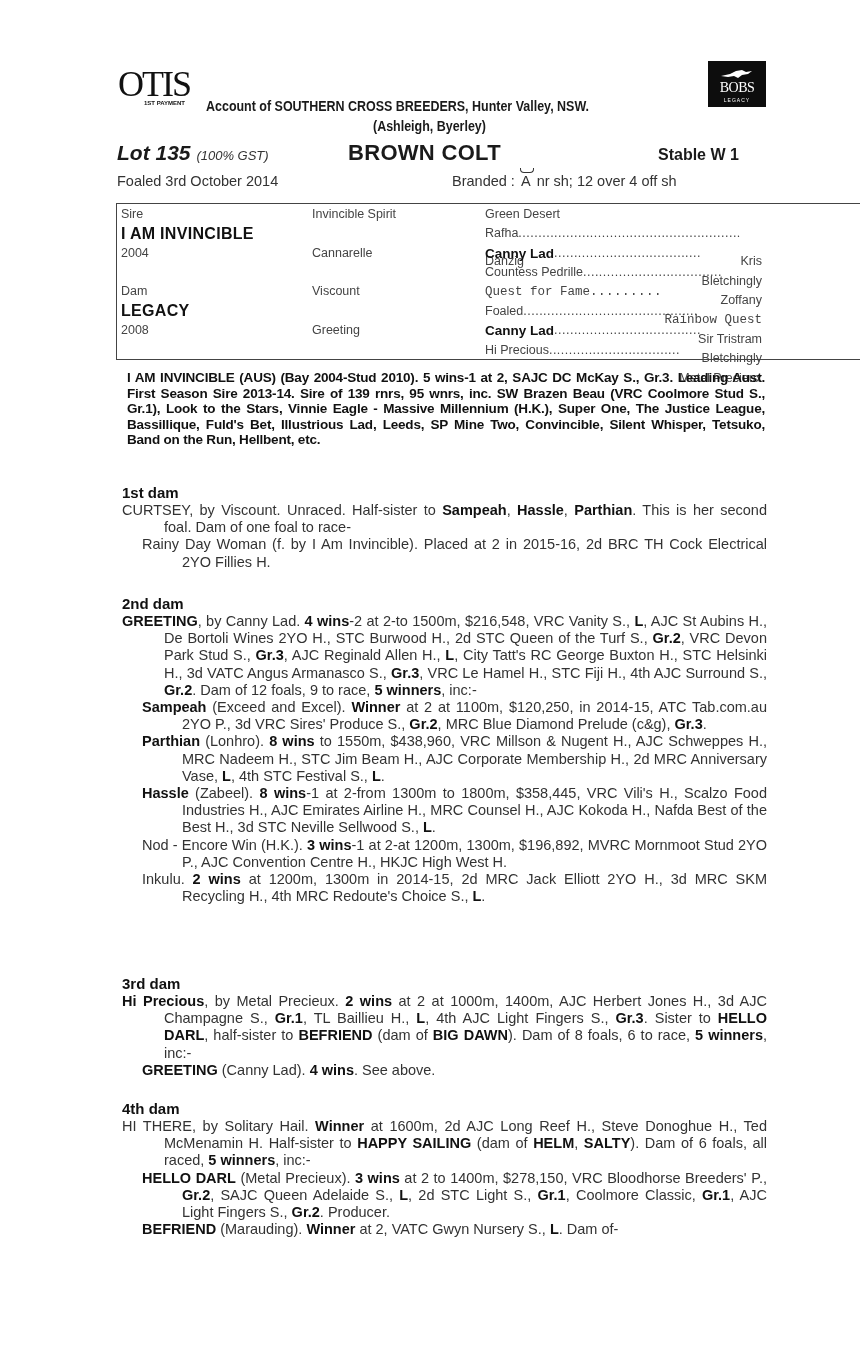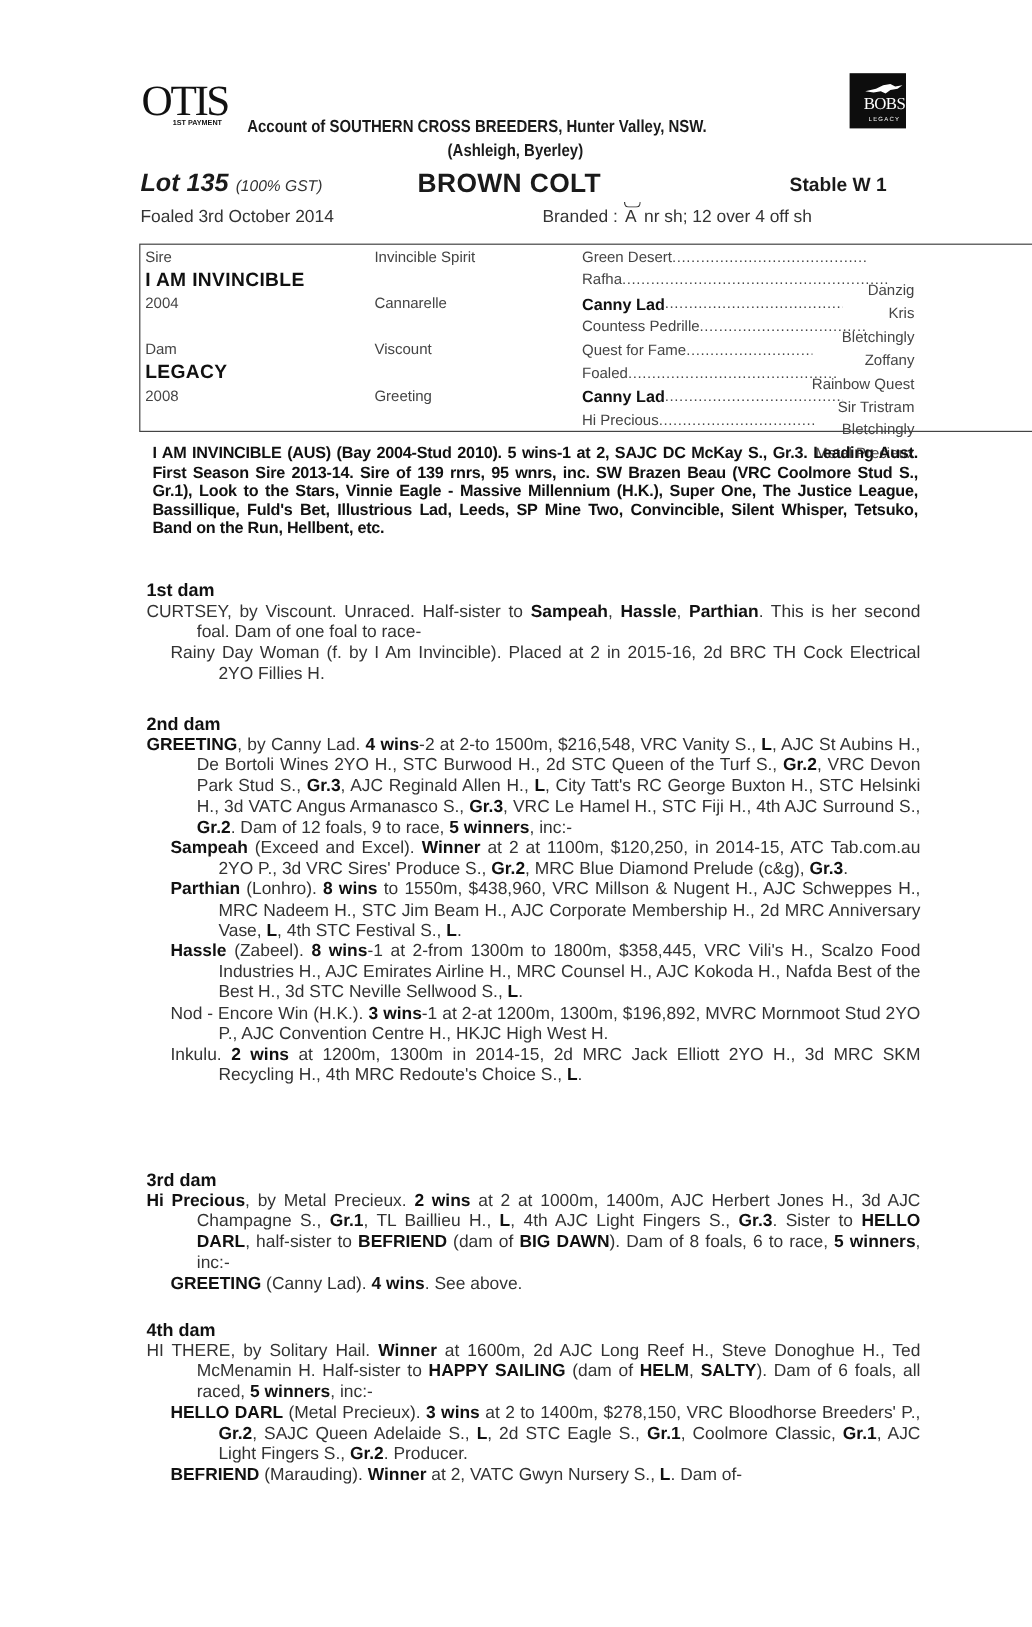--- a/index.html
+++ b/index.html
@@ -5,21 +5,21 @@
   html, body { margin:0; padding:0; background:#ffffff; }
   body { width:860px; height:1356px; position:relative; overflow:hidden;
          font-family:"Liberation Sans", sans-serif; color:#1a1a1a; }
   .page { position:absolute; left:0; top:0; width:860px; height:1356px; }
 
   
   .otis { position:absolute; left:118px; top:66px; width:82px; height:44px; }
   .otis-main { position:absolute; left:0; top:0; font-family:"Liberation Serif", serif;
                font-size:36px; letter-spacing:-2px; line-height:36px; color:#111; }
   .otis-sub { position:absolute; left:26px; top:34px; font-size:6px; font-weight:bold; letter-spacing:0px; color:#111; white-space:nowrap; }
-  .bobs { position:absolute; left:708px; top:61px; width:47px; height:46px; background:#0d0d0d; color:#fff; text-align:center; }
+  .bobs { position:absolute; left:708px; top:61px; width:58px; height:46px; background:#0d0d0d; color:#fff; text-align:center; }
   .bobs-bird { position:absolute; left:12px; top:8px; width:34px; height:10px; }
   .bobs-name { position:absolute; left:0; top:20px; width:58px; font-family:"Liberation Serif", serif; font-size:14px; line-height:14px; letter-spacing:-0.5px; }
   .bobs-sub { position:absolute; left:0; top:36px; width:58px; font-size:5px; letter-spacing:1px; }
 
   .account { position:absolute; left:206px; top:98px; width:484px; text-align:left; font-size:14.5px; font-weight:bold;
              transform:scaleX(0.86); transform-origin:left top; white-space:nowrap; line-height:17px; }
   .account-sub { position:absolute; left:373px; top:118px; font-size:14.5px; font-weight:bold; transform:scaleX(0.86); transform-origin:left top; white-space:nowrap; line-height:17px; }
 
   .lot { position:absolute; left:117px; top:141px; font-size:21px; font-weight:bold; line-height:24px; white-space:nowrap;font-style:italic; }
   .lot-gst { font-size:13px; font-weight:normal; color:#333; }
@@ -94,41 +94,41 @@
     <div class="ped-cell" style="left:4px; top:78px;">Dam</div>
     <div class="ped-cell ped-big" style="left:4px; top:97px;">LEGACY</div>
     <div class="ped-cell" style="left:4px; top:117px;">2008</div>
 
     <div class="ped-cell" style="left:195px; top:1px;">Invincible Spirit</div>
     <div class="ped-cell" style="left:195px; top:40px;">Cannarelle</div>
     <div class="ped-cell" style="left:195px; top:78px;">Viscount</div>
     <div class="ped-cell" style="left:195px; top:117px;">Greeting</div>
 
     <div id="ancestors">
-        <div class="anc" style="top: 1px;">
+        <div class="anc" style="top: 1px; flex-direction: column;">
           <span class="l">Green Desert </span>
           <span class="dots"></span>
           <span class="r">Danzig</span>
         </div>
         <div class="anc" style="top: 20.4px;">
           <span class="l">Rafha </span>
           <span class="dots"></span>
           <span class="r">Kris</span>
         </div>
         <div class="anc" style="top: 39.8px;">
           <span class="l b">Canny Lad </span>
           <span class="dots"></span>
           <span class="r">Bletchingly</span>
         </div>
         <div class="anc" style="top: 59.2px;">
           <span class="l">Countess Pedrille </span>
           <span class="dots"></span>
           <span class="r">Zoffany</span>
         </div>
-        <div class="anc" style="top: 78.6px;">
+        <div class="anc" style="top: 78.6px; font-family: Liberation Mono, monospace;">
           <span class="l">Quest for Fame </span>
           <span class="dots"></span>
           <span class="r">Rainbow Quest</span>
         </div>
         <div class="anc" style="top: 98px;">
           <span class="l">Foaled </span>
           <span class="dots"></span>
           <span class="r">Sir Tristram</span>
         </div>
         <div class="anc" style="top: 117.4px;">
@@ -162,17 +162,17 @@
         <p class="p i1"><span>Inkulu. </span><b>2 wins</b><span> at 1200m, 1300m in 2014-15, 2d MRC Jack Elliott 2YO H., 3d MRC SKM Recycling H., 4th MRC Redoute's Choice S., </span><b>L</b><span>.</span></p>
       </div>
       <div class="section" style="top: 975px;">
         <div class="sec-title">3rd dam</div>
         <p class="p i0"><b>Hi Precious</b><span>, by Metal Precieux. </span><b>2 wins</b><span> at 2 at 1000m, 1400m, AJC Herbert Jones H., 3d AJC Champagne S., </span><b>Gr.1</b><span>, TL Baillieu H., </span><b>L</b><span>, 4th AJC Light Fingers S., </span><b>Gr.3</b><span>. Sister to </span><b>HELLO DARL</b><span>, half-sister to </span><b>BEFRIEND</b><span> (dam of </span><b>BIG DAWN</b><span>). Dam of 8 foals, 6 to race, </span><b>5 winners</b><span>, inc:-</span></p>
         <p class="p i1"><b>GREETING</b><span> (Canny Lad). </span><b>4 wins</b><span>. See above.</span></p>
       </div>
       <div class="section" style="top: 1100px;">
         <div class="sec-title">4th dam</div>
         <p class="p i0"><span>HI THERE, by Solitary Hail. </span><b>Winner</b><span> at 1600m, 2d AJC Long Reef H., Steve Donoghue H., Ted McMenamin H. Half-sister to </span><b>HAPPY SAILING</b><span> (dam of </span><b>HELM</b><span>, </span><b>SALTY</b><span>). Dam of 6 foals, all raced, </span><b>5 winners</b><span>, inc:-</span></p>
-        <p class="p i1"><b>HELLO DARL</b><span> (Metal Precieux). </span><b>3 wins</b><span> at 2 to 1400m, $278,150, VRC Bloodhorse Breeders' P., </span><b>Gr.2</b><span>, SAJC Queen Adelaide S., </span><b>L</b><span>, 2d STC Eagle S., </span><b>Gr.1</b><span>, Coolmore Classic, </span><b>Gr.1</b><span>, AJC Light Fingers S., </span><b>Gr.2</b><span>. Producer.</span></p>
+        <p class="p i1"><b>HELLO DARL</b><span> (Metal Precieux). </span><b>3 wins</b><span> at 2 to 1400m, $278,150, VRC Bloodhorse Breeders' P., </span><b>Gr.2</b><span>, SAJC Queen Adelaide S., </span><b>L</b><span>, 2d STC Light S., </span><b>Gr.1</b><span>, Coolmore Classic, </span><b>Gr.1</b><span>, AJC Light Fingers S., </span><b>Gr.2</b><span>. Producer.</span></p>
         <p class="p i1"><b>BEFRIEND</b><span> (Marauding). </span><b>Winner</b><span> at 2, VATC Gwyn Nursery S., </span><b>L</b><span>. Dam of-</span></p>
       </div>
     </div>
 </div>
 
 </body></html>

